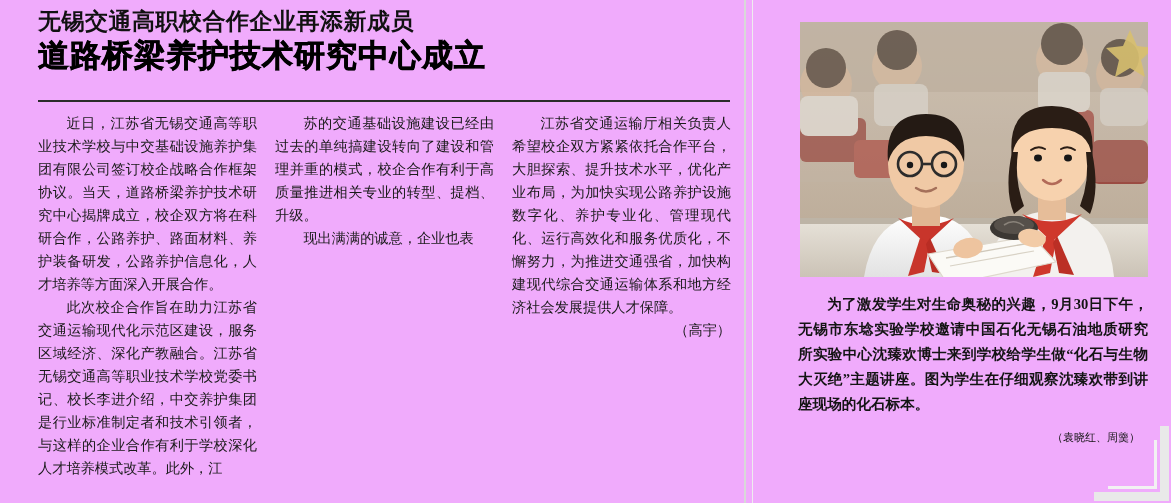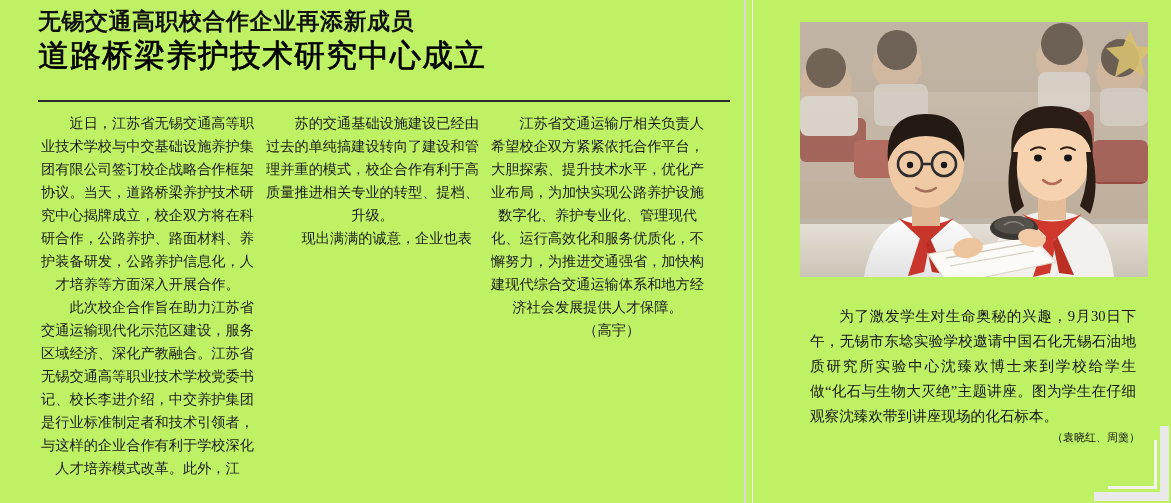--- a/index.html
+++ b/index.html
@@ -7,21 +7,21 @@
     padding: 0;
     background: #ffffff;
   }
   body {
     font-family: "Liberation Serif", "DejaVu Serif", serif;
   }
   .page {
     position: relative;
     width: 1171px;
     height: 503px;
-    background: #bef264;
+    background: #f0abfc;
     overflow: hidden;
   }
 
   
   .article {
     position: absolute;
     left: 30px;
     top: 8px;
     width: 700px;
     height: 487px;
@@ -31,55 +31,54 @@
     font-size: 23px;
     font-weight: bold;
     color: #111111;
     letter-spacing: 0.5px;
     line-height: 1.15;
     margin: 0 0 4px 8px;
   }
   .headline-main {
     font-family: "DejaVu Sans", "Liberation Sans", sans-serif;
     font-size: 31px;
-    font-weight: normal;
+    font-weight: bold;
     color: #000000;
     letter-spacing: 1px;
     line-height: 1.15;
     margin: 0 0 10px 8px;
     -webkit-text-stroke: 0.7px #000;
   }
   .rule {
     position: absolute;
     left: 8px;
     top: 92px;
     width: 692px;
     height: 2px;
     background: #2b2b2b;
   }
   .cols {
     position: absolute;
     left: 8px;
     top: 104px;
     width: 694px;
     display: flex;
-    gap: 6px;
+    gap: 18px;
   }
   .col {
     width: 219px;
     font-size: 14.2px;
     line-height: 1.62;
     color: #1a1a1a;
     text-align: justify;
     text-justify: inter-character;
   }
   .col p {
     margin: 0;
     text-indent: 2em;
-    text-align: center;
   }
   .byline {
     text-align: right;
     text-indent: 0;
     margin-top: 2px;
   }
 
   
   .v-sep {
     position: absolute;
@@ -120,22 +119,23 @@
     left: 8px;
     top: 292px;
     width: 350px;
     font-size: 14.6px;
     line-height: 1.72;
     color: #141414;
     text-align: justify;
     text-justify: inter-character;
   }
   .photo-caption-text p {
-    margin: 12px;
+    margin: 0;
     text-indent: 2em;
+    font-weight: bold;
   }
   .photo-byline {
     position: absolute;
     right: 10px;
     top: 430px;
     font-size: 11px;
     color: #141414;
   }
 
   

